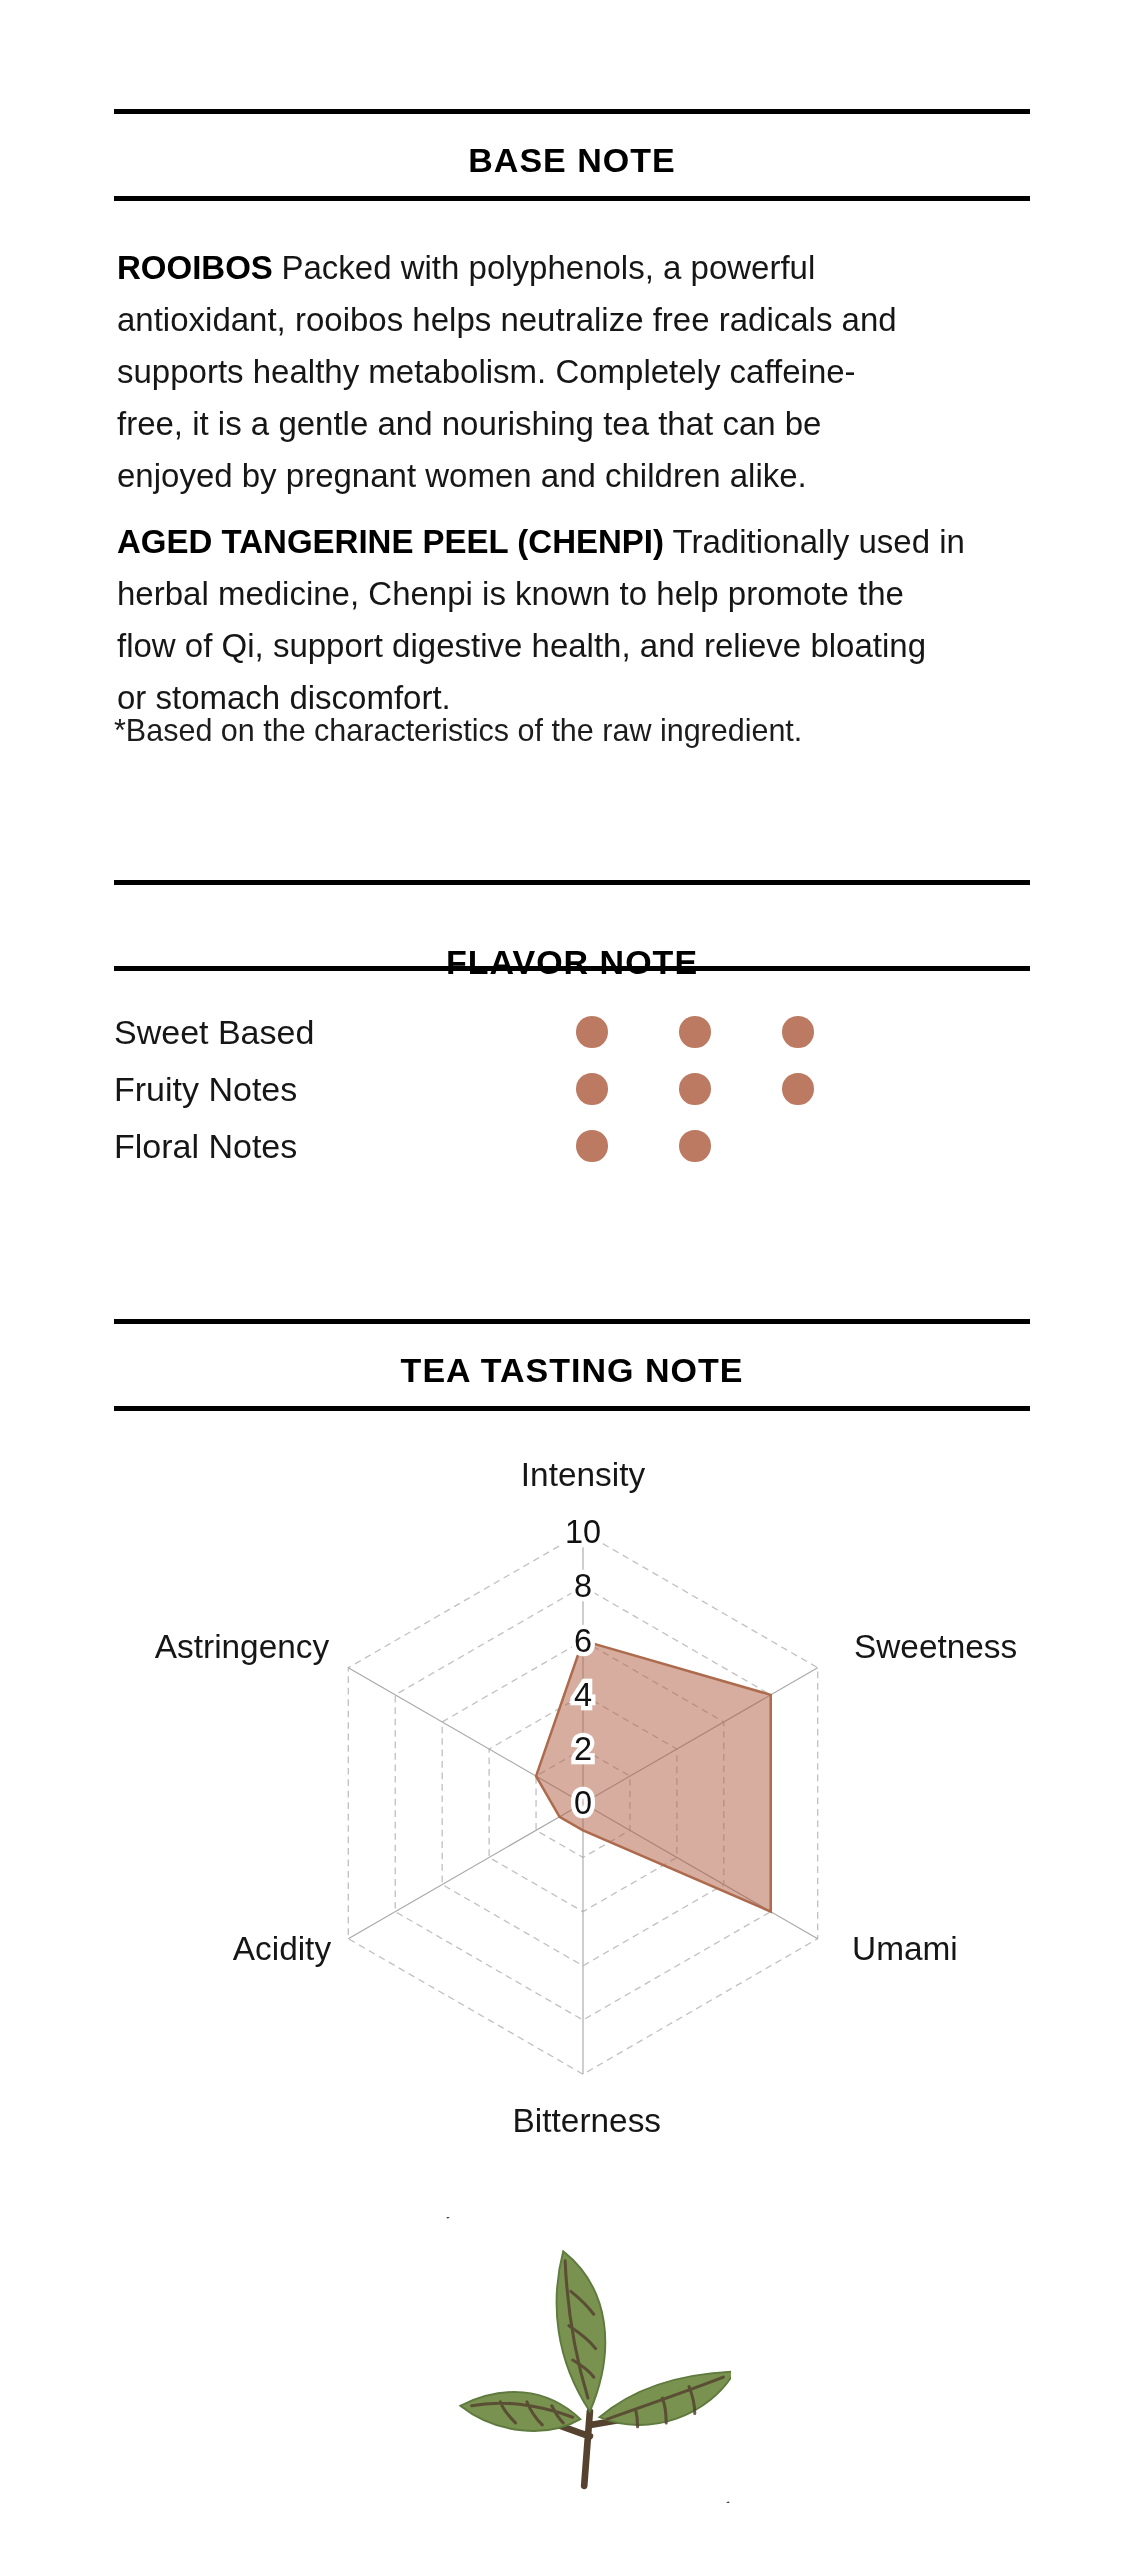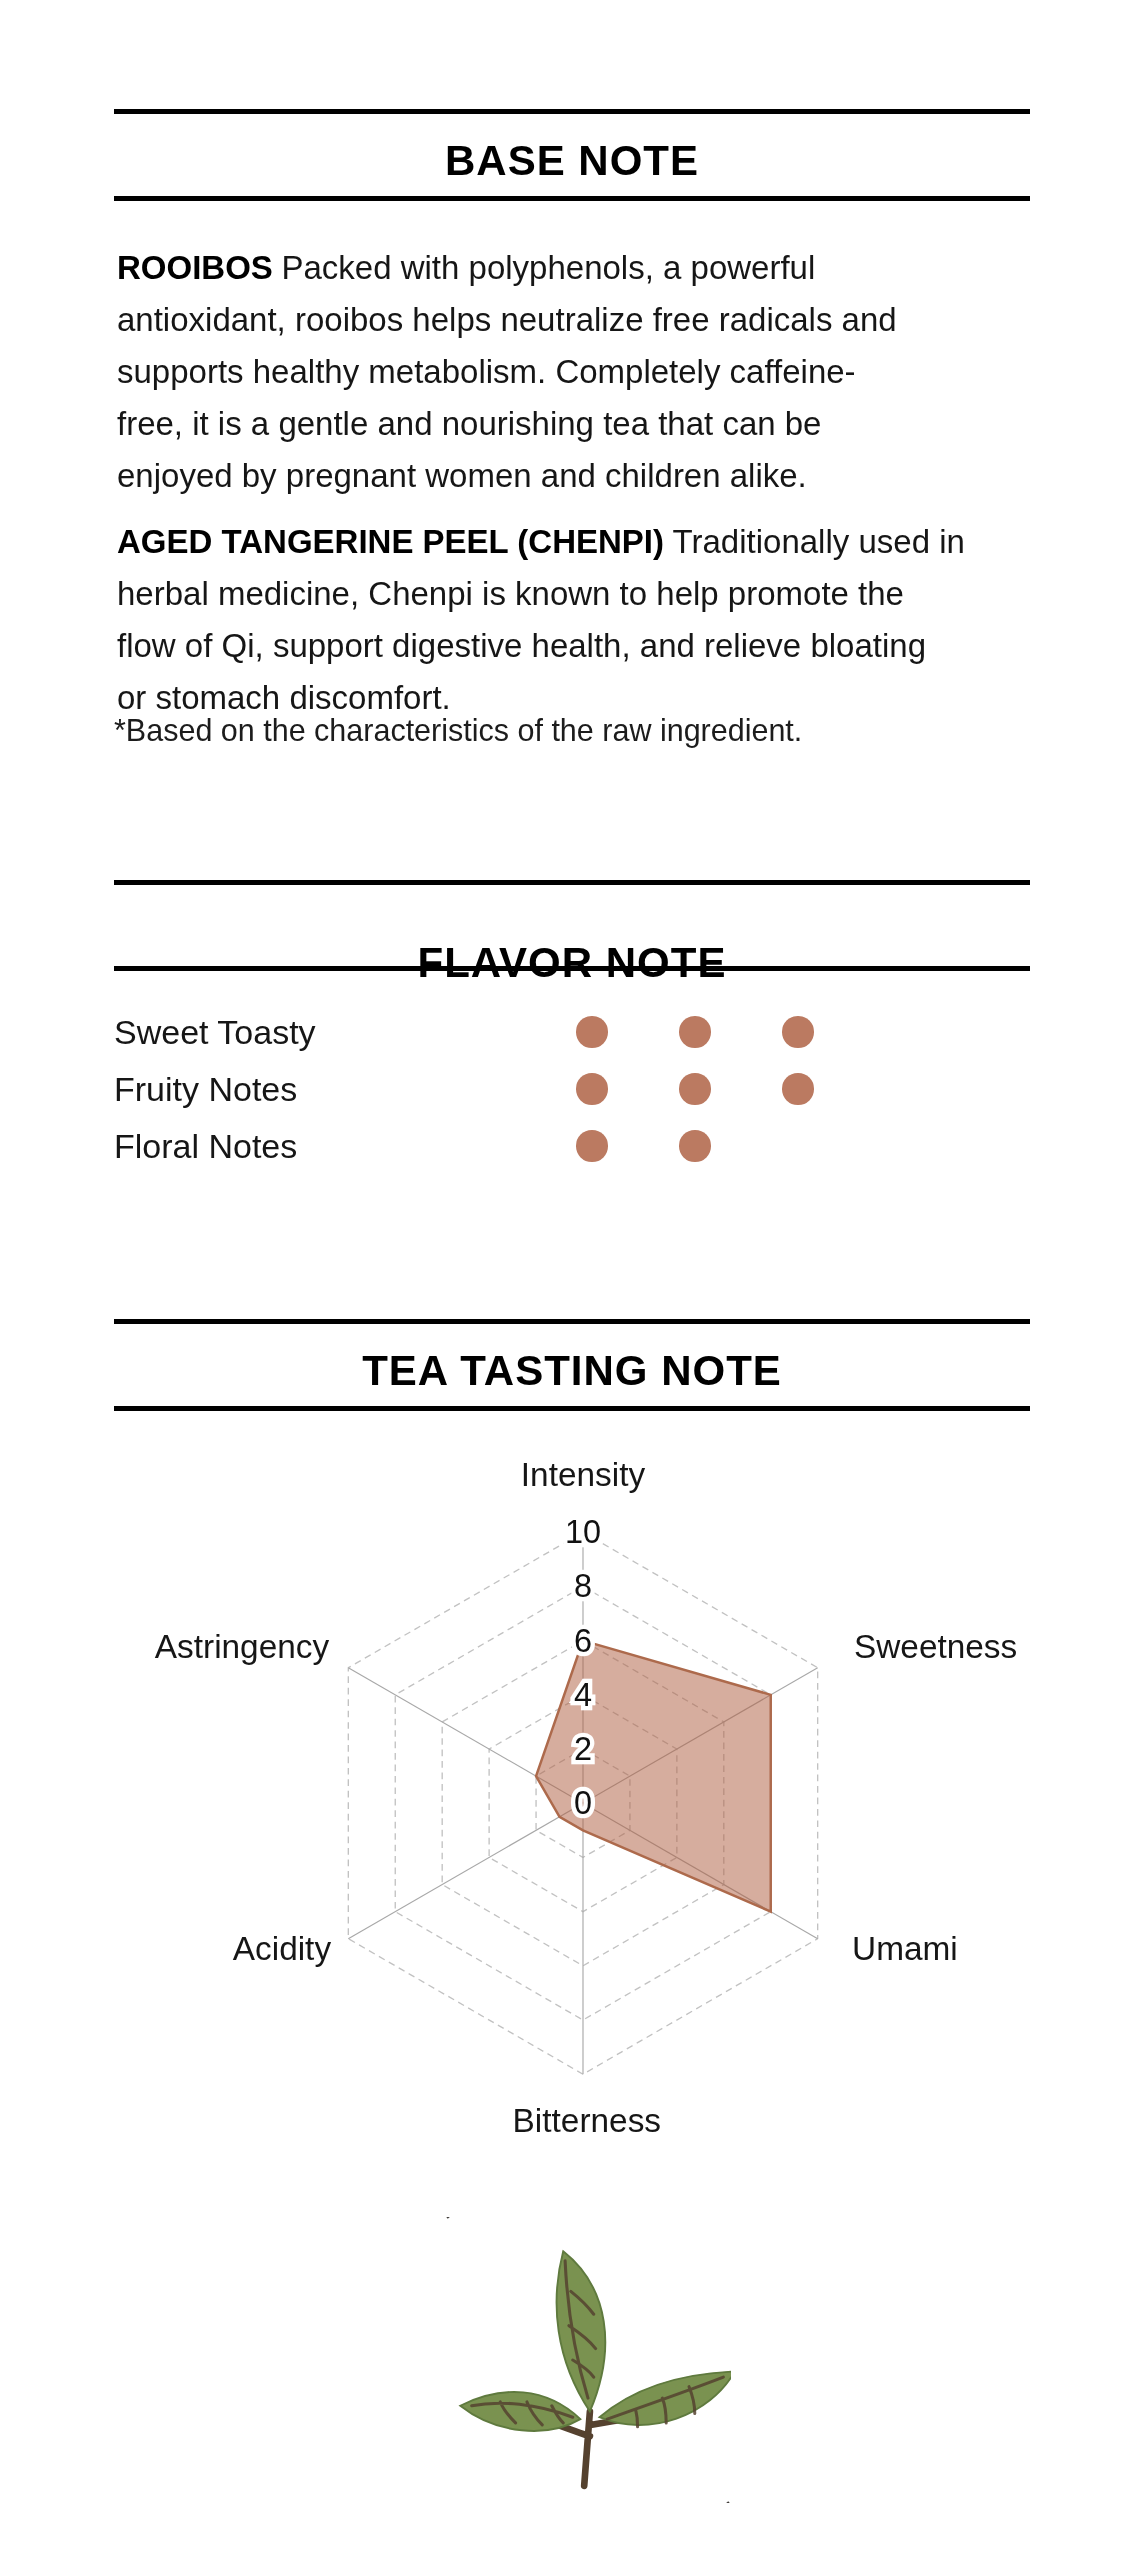--- a/index.html
+++ b/index.html
@@ -5,21 +5,21 @@
   html,body{margin:0;padding:0;}
   body{
     width:1145px;height:2576px;background:#ffffff;
     font-family:"Liberation Sans",sans-serif;color:#141414;
   }
   .page{position:relative;width:1145px;height:2576px;overflow:hidden;background:#fff;}
   .rule{position:absolute;left:114px;width:916px;height:4.8px;background:#000;}
   .sec-title{
     position:absolute;left:114px;width:916px;height:93px;
     display:flex;align-items:center;justify-content:center;
-    font-weight:700;font-size:42px;letter-spacing:1px;color:#000;
+    font-weight:700;font-size:34px;letter-spacing:1px;color:#000;
   }
   .body-par{
     position:absolute;left:114px;width:992px;margin:3px;
     font-size:33px;line-height:52px;white-space:pre-line;color:#161616;
   }
   .body-par strong{font-weight:700;color:#000;margin-right:8.6px;}
   .footnote{
     position:absolute;left:114px;width:992px;margin:0;
     font-size:30.5px;line-height:38px;color:#1c1c1c;
   }
@@ -59,21 +59,21 @@
 or stomach discomfort.</span></p>
 
   <p class="footnote" style="top:711px">*Based on the characteristics of the raw ingredient.</p>
 
   <div class="rule" style="top:880px"></div>
   <div class="sec-title" style="top:916px">FLAVOR NOTE</div>
   <div class="rule" style="top:966px"></div>
 
   <div class="flavor-list">
     <div class="frow">
-      <span class="flabel">Sweet Toasty</span>
+      <span class="flabel">Sweet Based</span>
       <span></span>
     <span class="fdot" style="left: 462px; background: rgb(187, 122, 97);"></span><span class="fdot" style="left: 565px; background: rgb(187, 122, 97);"></span><span class="fdot" style="left: 668px; background: rgb(187, 122, 97);"></span></div>
     <div class="frow">
       <span class="flabel">Fruity Notes</span>
       <span></span>
     <span class="fdot" style="left: 462px; background: rgb(187, 122, 97);"></span><span class="fdot" style="left: 565px; background: rgb(187, 122, 97);"></span><span class="fdot" style="left: 668px; background: rgb(187, 122, 97);"></span></div>
     <div class="frow">
       <span class="flabel">Floral Notes</span>
       <span></span>
     <span class="fdot" style="left: 462px; background: rgb(187, 122, 97);"></span><span class="fdot" style="left: 565px; background: rgb(187, 122, 97);"></span></div>

